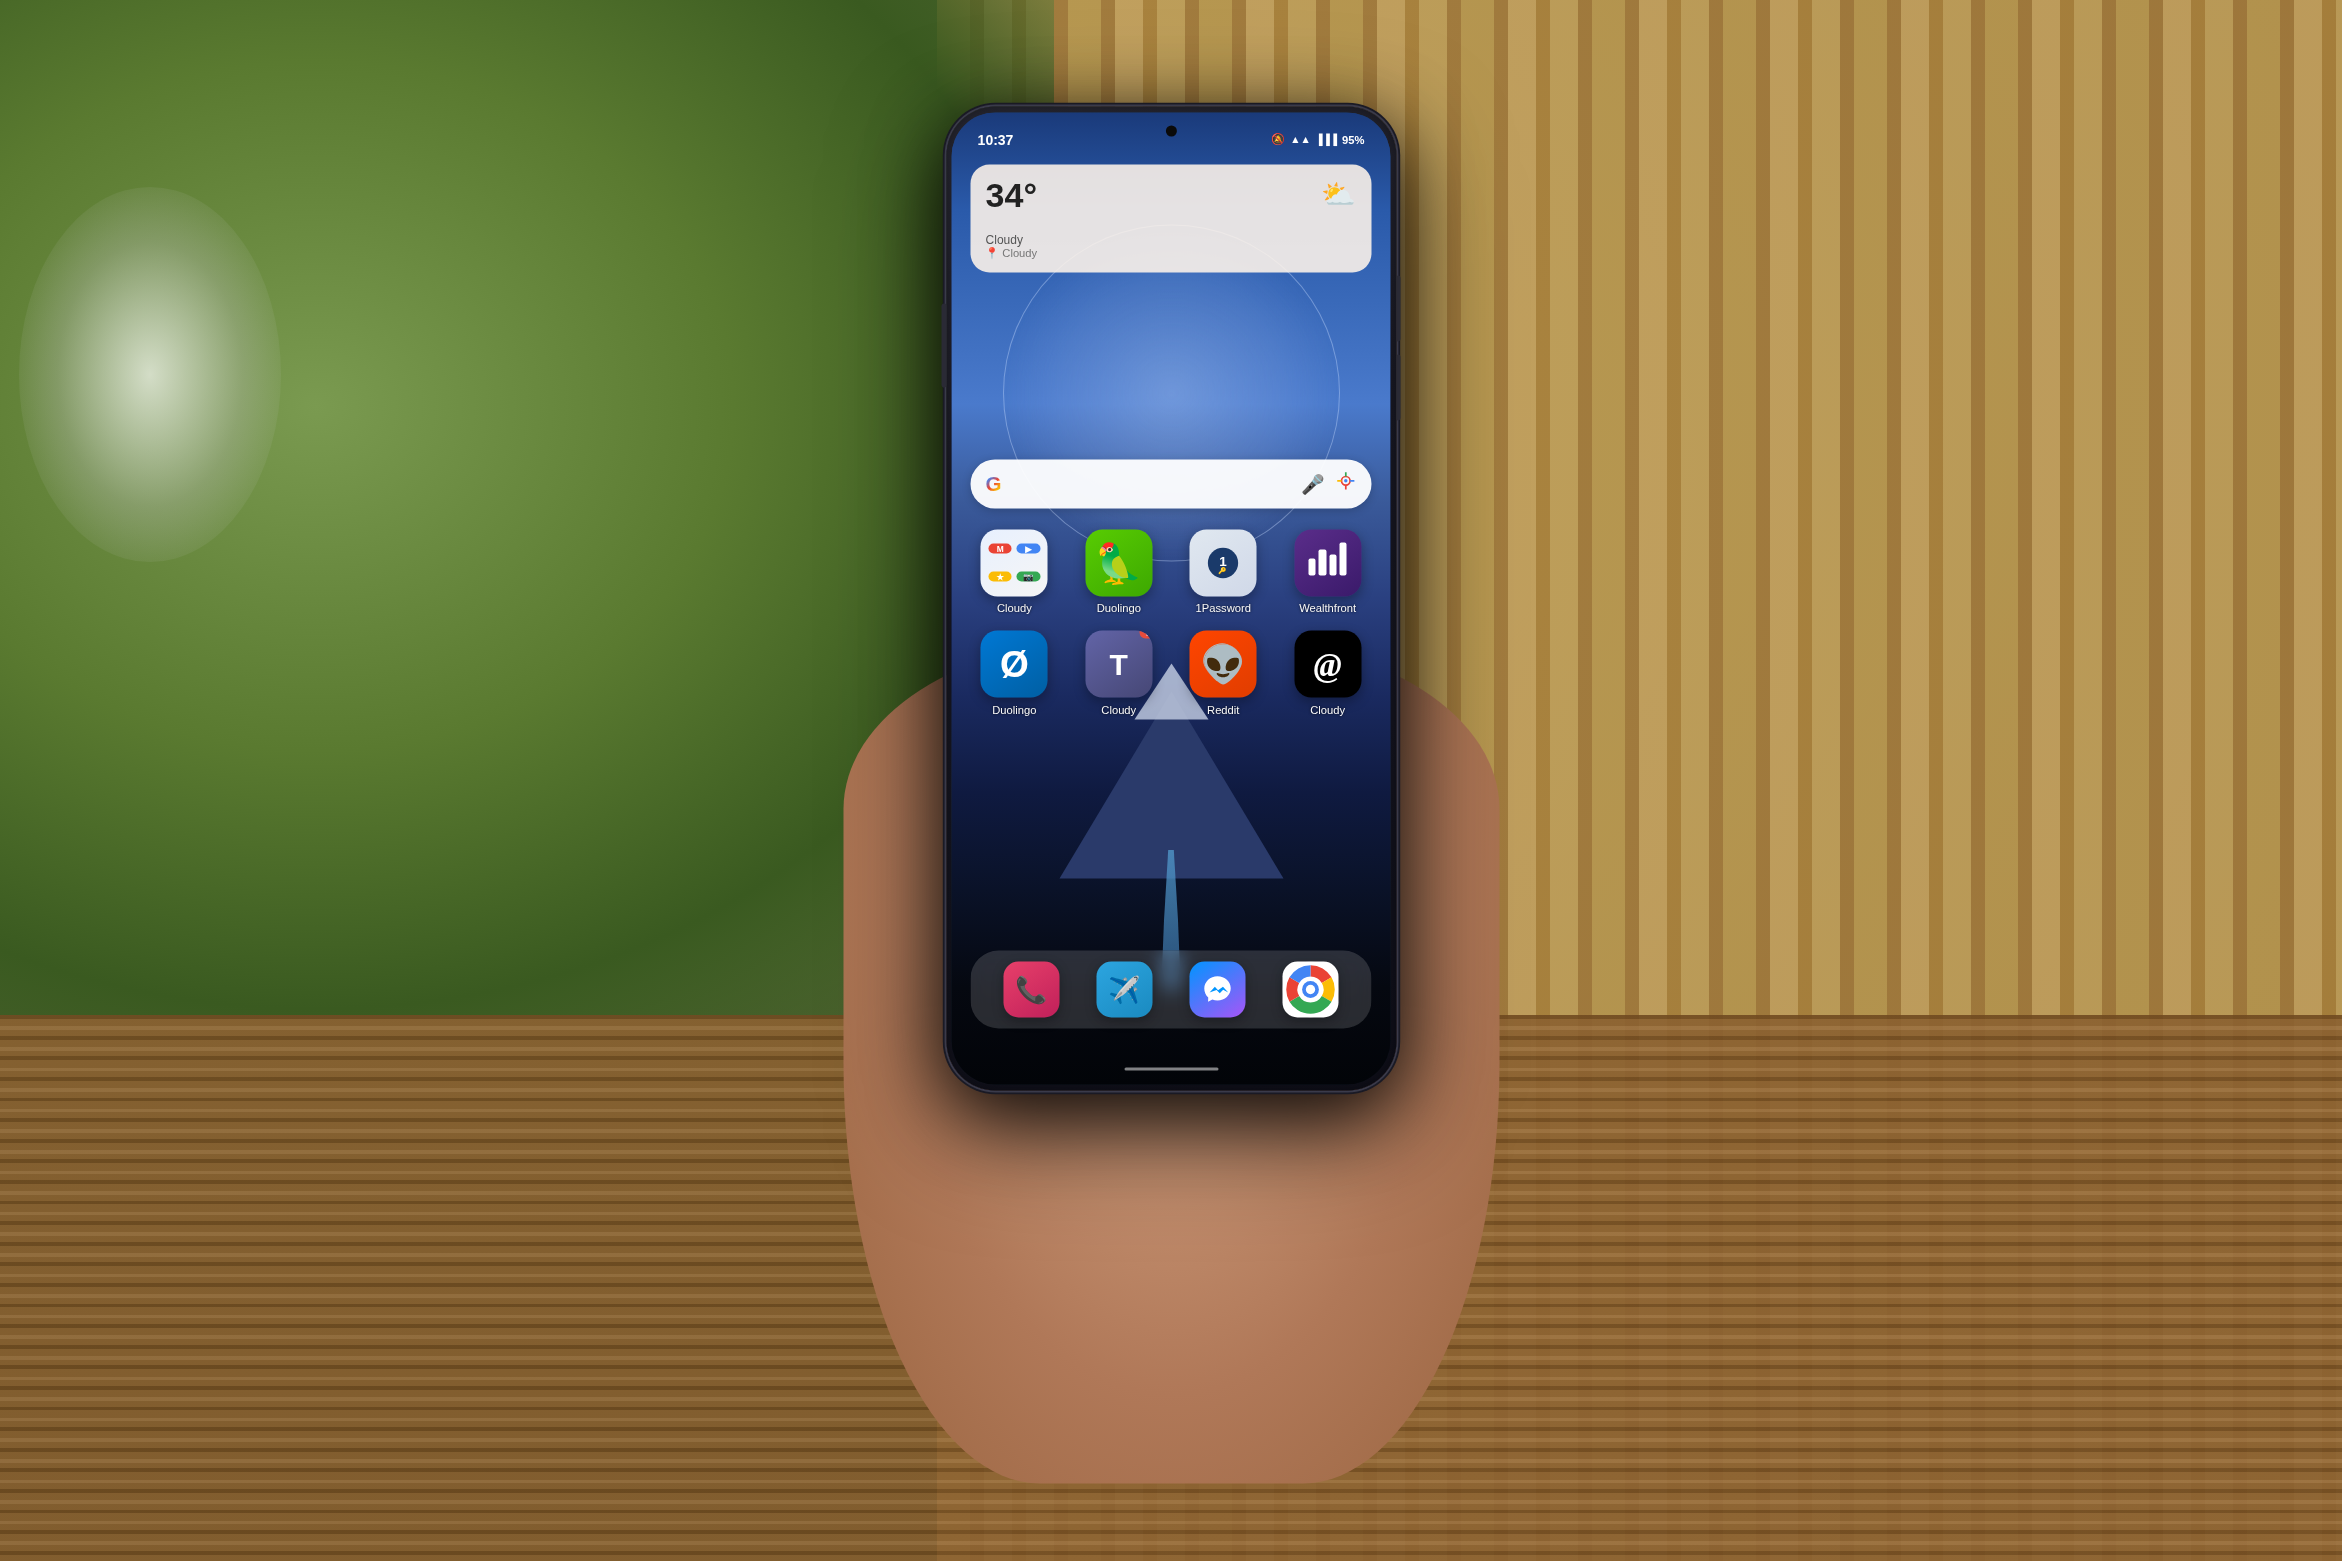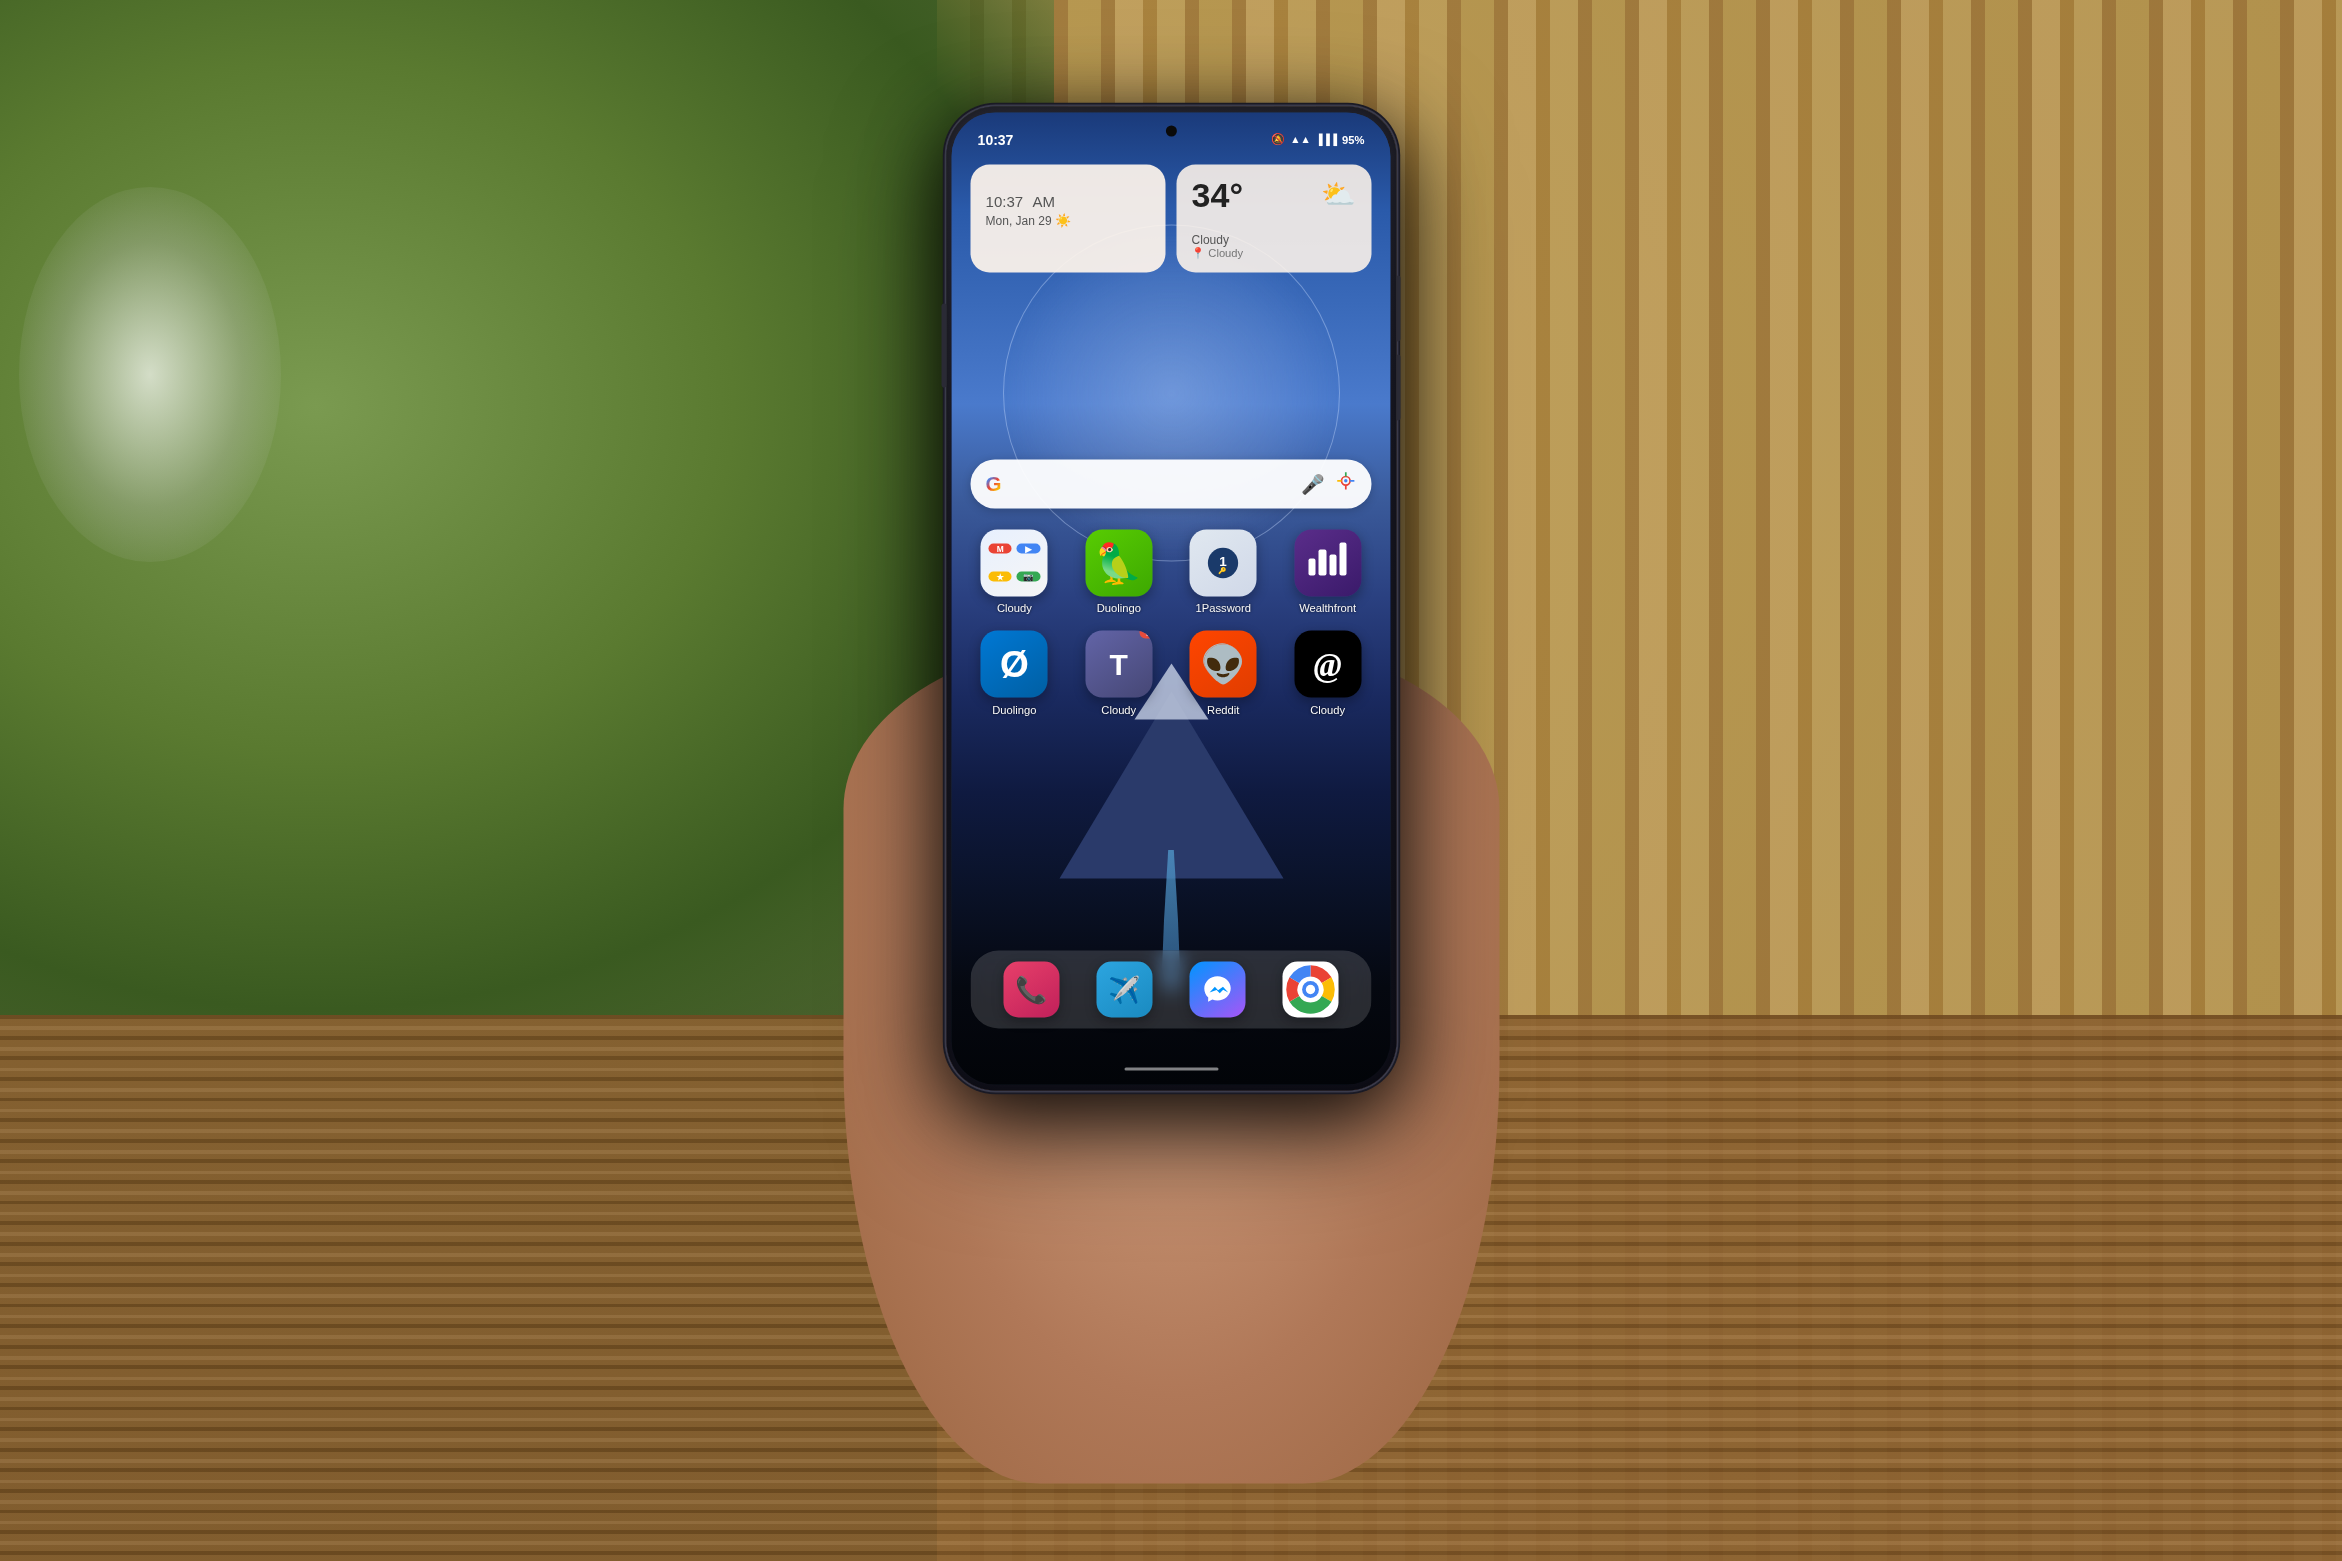--- a/index.html
+++ b/index.html
@@ -601,30 +601,20 @@
         <span class="status-icons">
           <span style="font-size:11.2px;">🔕</span>
           <span style="font-size:10.3px; color:white;">▲▲</span>
           <span style="font-size:10.3px; color:white;">▐▐▐</span>
           <span style="font-size:11.2px; color:white; font-weight:600;">95%</span>
         </span>
       </div>
 
       <div class="widgets-row">
 
-        <div class="widget-clock">
-          <div class="widget-clock-time">
-            <span>10:37</span>
-            <span style="font-size:15px; font-weight:500; color:#555;">AM</span>
-          </div>
-          <div class="widget-clock-date">
-            <span>Mon, Jan 29</span>
-            <span class="sun-icon">☀️</span>
-          </div>
-        </div>
 
         <div class="widget-weather">
           <div class="widget-weather-top">
             <span class="widget-weather-temp">34°</span>
             <span class="widget-weather-cloud">⛅</span>
           </div>
           <div class="widget-weather-desc">Cloudy</div>
           <div class="widget-weather-loc">
             <span>📍</span>
             <span>Cloudy</span>

